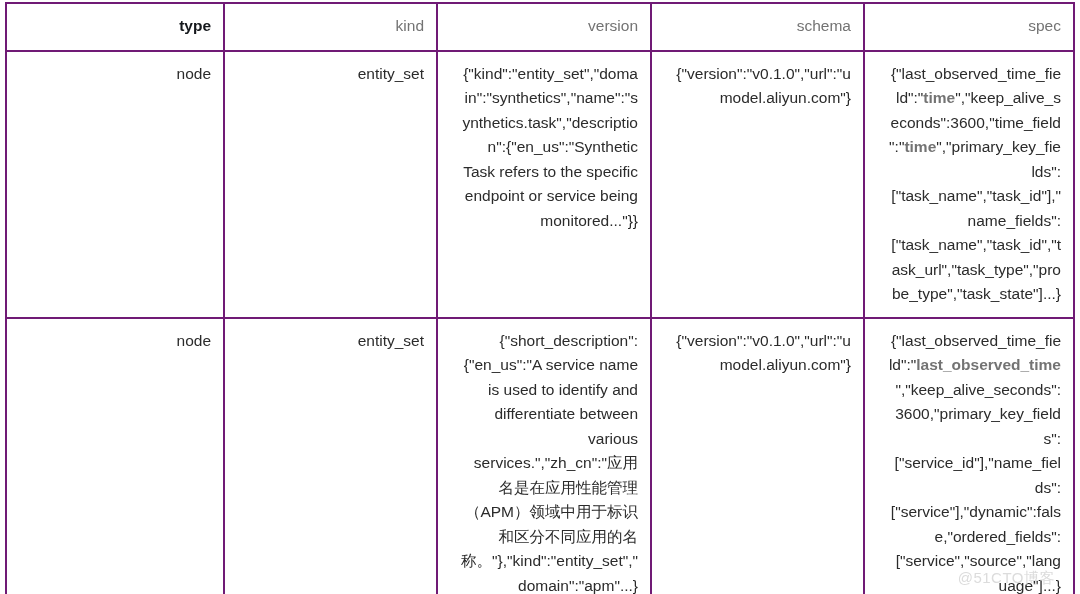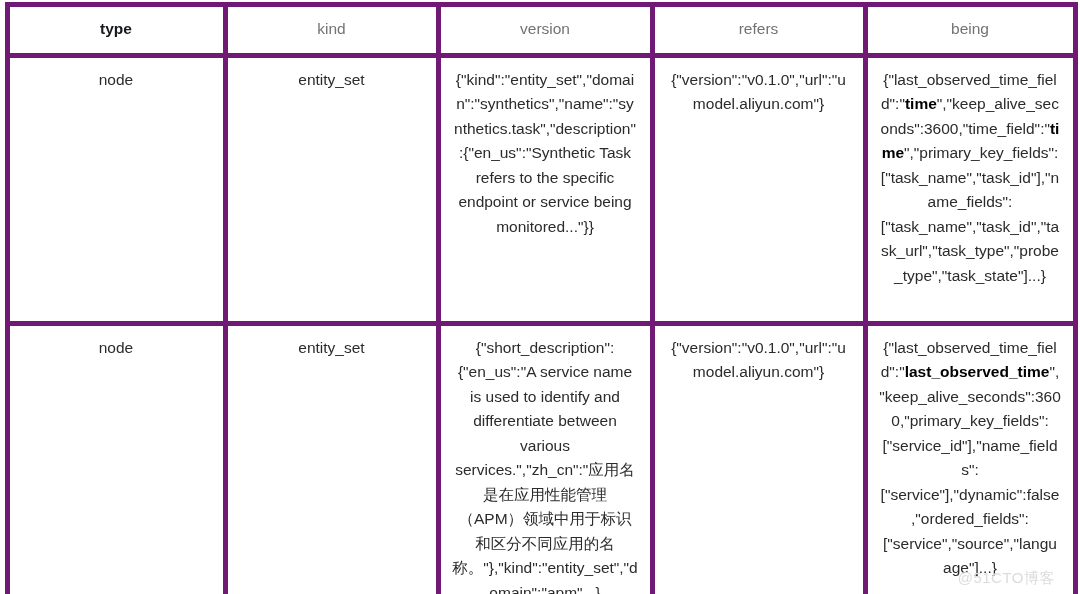--- a/index.html
+++ b/index.html
@@ -25,29 +25,29 @@
 
   table.data-table {
     border-collapse: collapse;
     table-layout: fixed;
     width: 1068px;
     background: #ffffff;
   }
 
   table.data-table th,
   table.data-table td {
-    border: 5px solid #701a75;
+    border: 2px solid #701a75;
     vertical-align: top;
     padding: 10px 12px 10px 11px;
     font-size: 15.5px;
     line-height: 24.5px;
     word-break: break-word;
     overflow-wrap: anywhere;
     white-space: pre-wrap;
-    text-align: center;
+    text-align: right;
     background: #ffffff;
   }
 
   table.data-table th {
     font-weight: 400;
     color: #737373;
     height: 20px;
     padding-top: 10px;
     padding-bottom: 11px;
   }
@@ -60,22 +60,22 @@
   
   col.c-type    { width: 218px; }
   col.c-kind    { width: 213px; }
   col.c-meta    { width: 214px; }
   col.c-schema  { width: 213px; }
   col.c-spec    { width: 210px; }
 
   tr.row-1 td { height: 243px; }
   tr.row-2 td { height: 296px; }
 
-  .cell-text { display: block; }
-  .cell-text b { font-weight: 700; color: #000000; }
+  .cell-text { display: block; margin-left: 12px; }
+  .cell-text b { font-weight: 700; color: #737373; }
 
   .watermark {
     position: absolute;
     right: 25px;
     bottom: 6px;
     font-size: 15px;
     letter-spacing: 0.5px;
     color: #dcdcdc;
     font-family: "Liberation Sans", "DejaVu Sans", sans-serif;
     user-select: none;
@@ -91,22 +91,22 @@
         <col class="c-kind">
         <col class="c-meta">
         <col class="c-schema">
         <col class="c-spec">
     </colgroup>
     <thead>
       <tr>
         <th class="th-bold">type</th>
         <th>kind</th>
         <th>version</th>
-        <th>refers</th>
-        <th>being</th>
+        <th>schema</th>
+        <th>spec</th>
       </tr>
     </thead>
     <tbody>
       <tr class="row-1">
         <td><span class="cell-text">node</span></td>
         <td><span class="cell-text">entity_set</span></td>
         <td><span class="cell-text">{"kind":"entity_set","domain":"synthetics","name":"synthetics.task","description":{"en_us":"Synthetic Task refers to the specific endpoint or service being monitored..."}}</span></td>
         <td><span class="cell-text">{"version":"v0.1.0","url":"umodel.aliyun.com"}</span></td>
         <td><span class="cell-text"><span>{"last_observed_time_field":"</span><b>time</b><span>","keep_alive_seconds":3600,"time_field":"</span><b>time</b><span>","primary_key_fields":["task_name","task_id"],"name_fields":
 ["task_name","task_id","task_url","task_type","probe_type","task_state"]...}</span></span></td>

